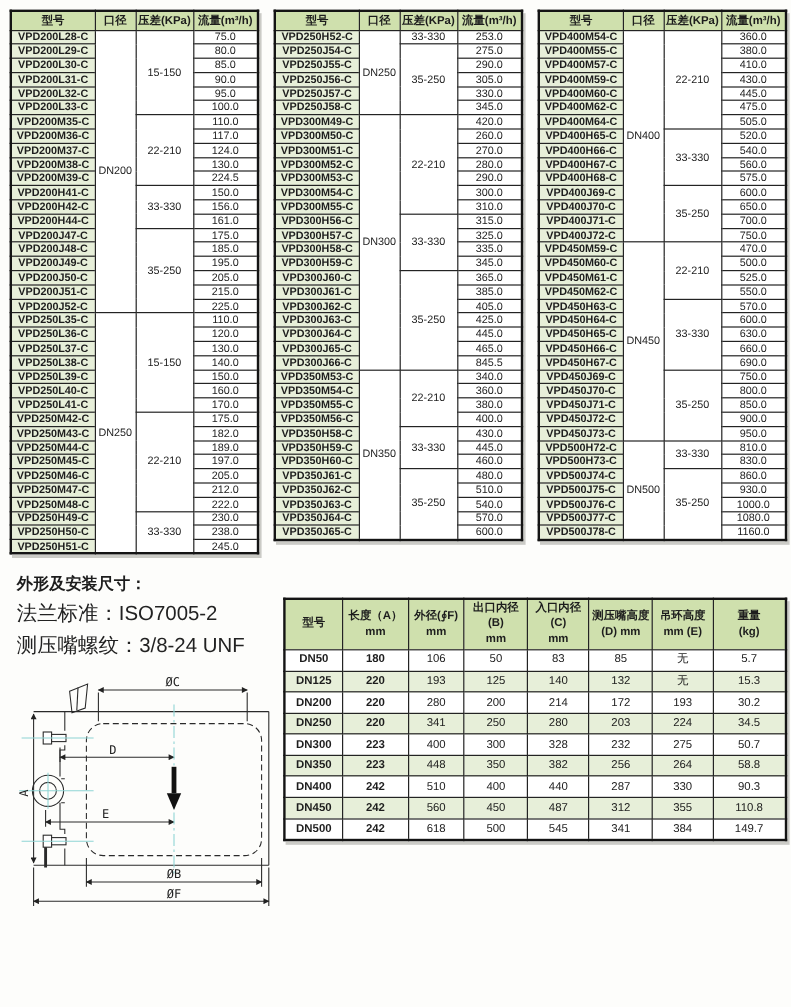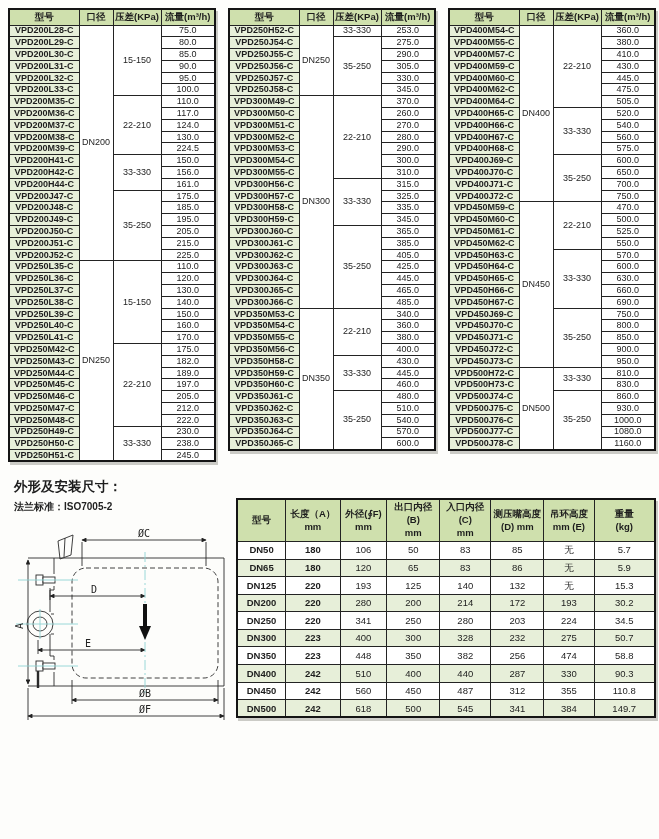--- a/index.html
+++ b/index.html
@@ -22,21 +22,21 @@
     vertical-align:middle;
   }
   .c-model{width:70px;}
   .c-dia{width:34px;}
   .c-press{width:48px;}
   .c-flow{width:54px;}
   td.c-model{background:#e7efd9;font-weight:600;}
   .bottom-row{display:flex;gap:4px;margin-top:16px;align-items:flex-start;}
   .install-col{width:224px;flex:none;padding-left:6px;}
   .install-title{font-size:13.5px;font-weight:bold;margin:0 0 4px 0;}
-  .install-line{font-size:10px;font-weight:700;margin:3px 0;color:#222;}
+  .install-line{font-size:17px;font-weight:400;margin:3px 0;color:#222;}
   .drawing-wrap{margin-top:14px;}
   .dim-table{border:2px solid #141414;box-shadow:2px 3px 0 rgba(110,110,100,.35);font-size:9.5px;margin-top:20px;}
   .dim-table th{
     background:#cfe0ad;border:1px solid #232323;font-weight:bold;font-size:9.5px;
     height:38px;padding:1px 1px;text-align:center;vertical-align:middle;line-height:1.35;
   }
   .dim-table td{
     border:1px solid #232323;height:17.6px;line-height:1;padding:0 1px;text-align:center;vertical-align:middle;
   }
   .dim-table tbody tr:nth-child(even) td{background:#e7efd9;}
@@ -254,21 +254,21 @@
             <td class="c-flow">330.0</td>
           </tr>
           <tr>
             <td class="c-model">VPD250J58-C</td>
             <td class="c-flow">345.0</td>
           </tr>
           <tr>
             <td class="c-model">VPD300M49-C</td>
             <td class="c-dia" rowspan="18">DN300</td>
             <td class="c-press" rowspan="7">22-210</td>
-            <td class="c-flow">370.0</td>
+            <td class="c-flow">420.0</td>
           </tr>
           <tr>
             <td class="c-model">VPD300M50-C</td>
             <td class="c-flow">260.0</td>
           </tr>
           <tr>
             <td class="c-model">VPD300M51-C</td>
             <td class="c-flow">270.0</td>
           </tr>
           <tr>
@@ -324,21 +324,21 @@
           <tr>
             <td class="c-model">VPD300J64-C</td>
             <td class="c-flow">445.0</td>
           </tr>
           <tr>
             <td class="c-model">VPD300J65-C</td>
             <td class="c-flow">465.0</td>
           </tr>
           <tr>
             <td class="c-model">VPD300J66-C</td>
-            <td class="c-flow">485.0</td>
+            <td class="c-flow">845.5</td>
           </tr>
           <tr>
             <td class="c-model">VPD350M53-C</td>
             <td class="c-dia" rowspan="12">DN350</td>
             <td class="c-press" rowspan="4">22-210</td>
             <td class="c-flow">340.0</td>
           </tr>
           <tr>
             <td class="c-model">VPD350M54-C</td>
             <td class="c-flow">360.0</td>
@@ -553,20 +553,21 @@
             <td class="c-flow">1160.0</td>
           </tr>
         </tbody>
       </table>
   </div>
 
   <div class="bottom-row">
     <div class="install-col">
       <h2 class="install-title">外形及安装尺寸：</h2>
       <div class="install-line">法兰标准：ISO7005-2</div>
+      <div class="install-line">测压嘴螺纹：3/8-24 UNF</div>
 
       <div class="drawing-wrap">
         <svg width="220" height="200" viewBox="0 0 220 200">
           <defs>
             <marker id="ah" viewBox="0 0 10 10" refX="9" refY="5" markerWidth="8" markerHeight="5.5" orient="auto-start-reverse">
               <path d="M0,0 L10,5 L0,10 z" fill="#222"></path>
             </marker>
           </defs>
           <g stroke="#2a2a2a" stroke-width="0.9" fill="none">
 
@@ -677,30 +678,20 @@
             <td class="dc0 first">DN50</td>
             <td class="dc1">180</td>
             <td class="dc2">106</td>
             <td class="dc3">50</td>
             <td class="dc4">83</td>
             <td class="dc5">85</td>
             <td class="dc6">无</td>
             <td class="dc7">5.7</td>
           </tr>
           <tr>
-            <td class="dc0 first">DN65</td>
-            <td class="dc1">180</td>
-            <td class="dc2">120</td>
-            <td class="dc3">65</td>
-            <td class="dc4">83</td>
-            <td class="dc5">86</td>
-            <td class="dc6">无</td>
-            <td class="dc7">5.9</td>
-          </tr>
-          <tr>
             <td class="dc0 first">DN125</td>
             <td class="dc1">220</td>
             <td class="dc2">193</td>
             <td class="dc3">125</td>
             <td class="dc4">140</td>
             <td class="dc5">132</td>
             <td class="dc6">无</td>
             <td class="dc7">15.3</td>
           </tr>
           <tr>
@@ -733,21 +724,21 @@
             <td class="dc6">275</td>
             <td class="dc7">50.7</td>
           </tr>
           <tr>
             <td class="dc0 first">DN350</td>
             <td class="dc1">223</td>
             <td class="dc2">448</td>
             <td class="dc3">350</td>
             <td class="dc4">382</td>
             <td class="dc5">256</td>
-            <td class="dc6">474</td>
+            <td class="dc6">264</td>
             <td class="dc7">58.8</td>
           </tr>
           <tr>
             <td class="dc0 first">DN400</td>
             <td class="dc1">242</td>
             <td class="dc2">510</td>
             <td class="dc3">400</td>
             <td class="dc4">440</td>
             <td class="dc5">287</td>
             <td class="dc6">330</td>

